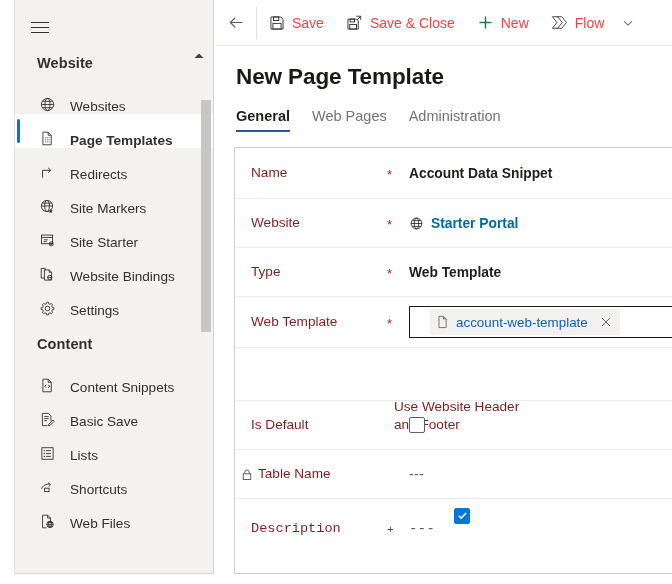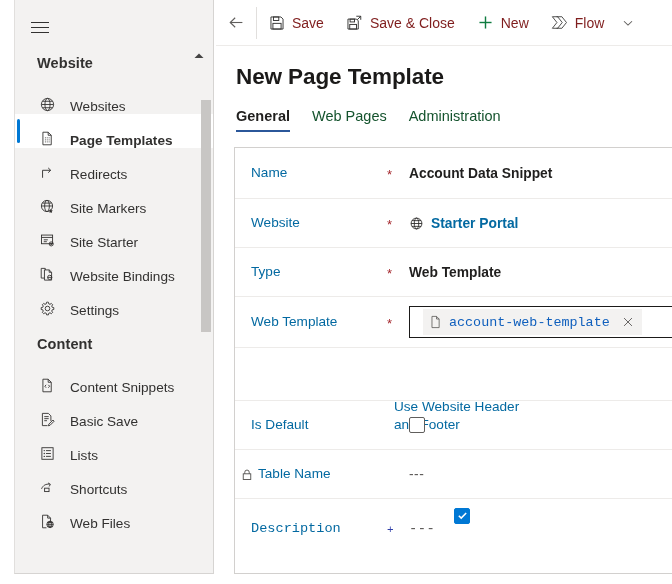--- a/index.html
+++ b/index.html
@@ -166,21 +166,21 @@
     background: #e1dfdd;
     flex: 0 0 1px;
   }
   .cmd-btn {
     height: 46px;
     display: flex;
     align-items: center;
     gap: 7px;
     padding: 0 11px;
     font-size: 14px;
-    color: #7f1d1d;
+    color: #ef4444;
     cursor: pointer;
     white-space: nowrap;
   }
   .cmd-btn .cmd-icon {
     display: flex;
     align-items: center;
     justify-content: center;
     width: 17px;
     height: 17px;
   }
@@ -206,21 +206,21 @@
   #tab-strip {
     display: flex;
     align-items: flex-end;
     padding-left: 20px;
     margin-top: 12px;
     height: 30px;
   }
   .tab {
     position: relative;
     font-size: 14.5px;
-    color: #14532d;
+    color: #737373;
     padding: 0 0 8px 0;
     margin-right: 22px;
     cursor: pointer;
     white-space: nowrap;
   }
   .tab.active {
     font-weight: 600;
     color: #201f1e;
   }
   .tab.active::after {
@@ -252,21 +252,21 @@
     align-items: center;
     border-bottom: 1px solid #edebe9;
     box-sizing: border-box;
     padding: 0 0 0 16px;
   }
   .form-row.no-border { border-bottom: none; font-family: Liberation Mono, monospace; }
   .field-label {
     width: 136px;
     flex: 0 0 136px;
     font-size: 13.6px;
-    color: #0369a1;
+    color: #7f1d1d;
     display: flex;
     align-items: center;
     gap: 4px;
     line-height: 1.35;
     padding-right: 4px;
     box-sizing: border-box;
   }
   .field-label .lock-icon {
     flex: 0 0 12px;
     width: 12px;
@@ -320,26 +320,25 @@
     display: flex;
     align-items: center;
     box-sizing: border-box;
     margin-right: -40px;
   }
   .lookup-token {
     display: flex;
     align-items: center;
     height: 26px;
     background: #f3f2f1;
-    margin-left: 13px;
+    margin-left: 20px;
     padding: 0 2px 0 6px;
     gap: 6px;
     max-width: 100%;
     box-sizing: border-box;
-    font-family: Liberation Mono, monospace;
   }
   .lookup-token .doc-icon { color: #605e5c; display: flex; }
   .lookup-token .token-text {
     font-size: 13.4px;
     color: #0f5fbd;
     white-space: nowrap;
     cursor: pointer;
   }
   .lookup-token .token-remove {
     width: 24px;

